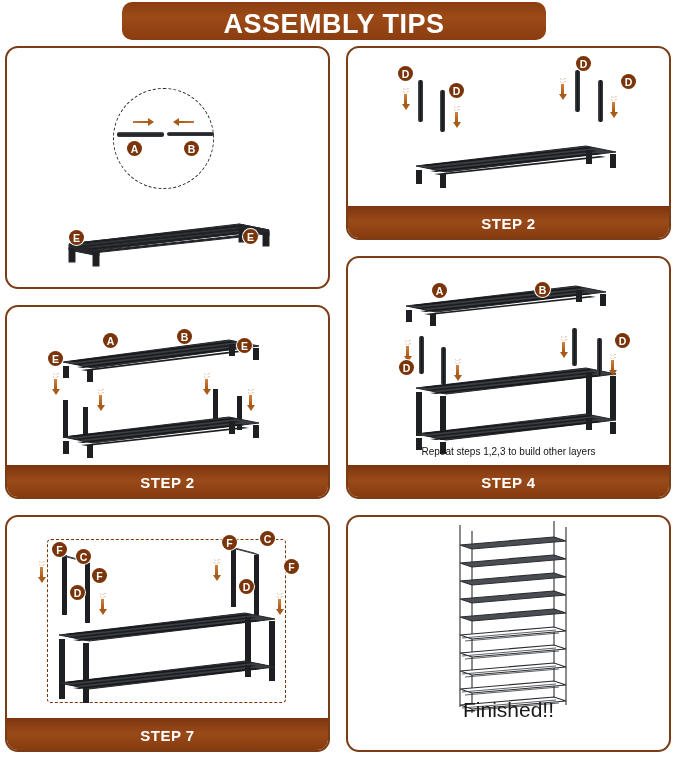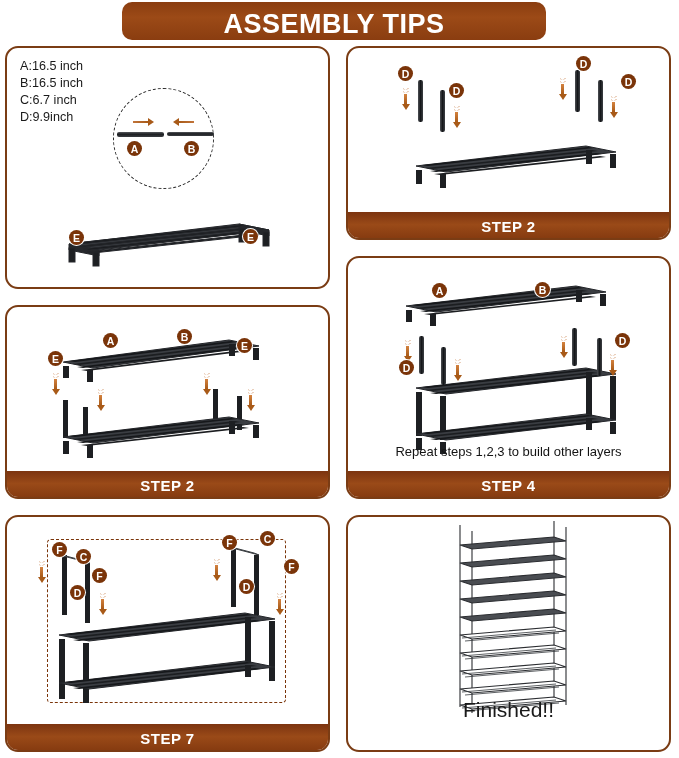--- a/index.html
+++ b/index.html
@@ -43,21 +43,21 @@
   .p2{left:341px; top:0px;   width:325px; height:194px;}
   .p3{left:0px;   top:259px; width:325px; height:194px;}
   .p4{left:341px; top:210px; width:325px; height:243px;}
   .p5{left:0px;   top:469px; width:325px; height:237px;}
   .p6{left:341px; top:469px; width:325px; height:237px;}
 
   .panel-body{position:relative;width:100%;height:100%;}
 
   
   .step-banner{
-    position:absolute;left:-2px;bottom:-2px;width:calc(100% + 4px);height:28px;
+    position:absolute;left:-2px;bottom:-2px;width:calc(100% + 4px);height:34px;
     background:linear-gradient(180deg,#7c3410 0%,#9a4a18 45%,#83390f 100%);
     border-bottom-left-radius:13px;border-bottom-right-radius:13px;
     display:flex;align-items:center;justify-content:center;
   }
   .step-banner-label{
     color:#ffffff;font-size:15px;font-weight:bold;letter-spacing:0.5px;
   }
 
   
   .caption{
@@ -147,26 +147,20 @@
   <div class="header-banner">
     <span class="header-title">ASSEMBLY TIPS</span>
   </div>
 </div>
 
 <div class="grid">
 
   <div class="panel p1">
     <div class="panel-body">
 
-      <div class="legend">
-        <div>A:16.5 inch</div>
-        <div>B:16.5 inch</div>
-        <div>C:6.7 inch</div>
-        <div>D:9.9inch</div>
-      </div>
 
       <div class="dash-circle" style="left:106px;top:40px;width:99px;height:99px;"></div>
 
       <div class="rod-h" style="left:110px;top:84px;width:47px;"></div>
       <div class="rod-h" style="left:160px;top:84px;width:47px;height:4px;"></div>
 
       <div class="arrow-right" style="left:126px;top:71px;width:21px;">
         <div class="shaft"></div>
           <div class="head"></div>
       </div>
@@ -395,21 +389,21 @@
           <div class="chev"></div>
           <div class="shaft"></div>
           <div class="head"></div>
       </div>
 
       <div class="badge" style="left:84px;top:25px;">A</div>
       <div class="badge" style="left:187px;top:24px;">B</div>
       <div class="badge" style="left:51px;top:102px;">D</div>
       <div class="badge" style="left:267px;top:75px;">D</div>
 
-      <div class="caption" style="top:187px;font-size:13px;">Repeat steps 1,2,3 to build other layers</div>
+      <div class="caption" style="top:187px;font-size:10px;">Repeat steps 1,2,3 to build other layers</div>
 
       <div class="step-banner">
         <span class="step-banner-label">STEP 4</span>
       </div>
     </div>
   </div>
 
   <div class="panel p5">
     <div class="panel-body">
 

